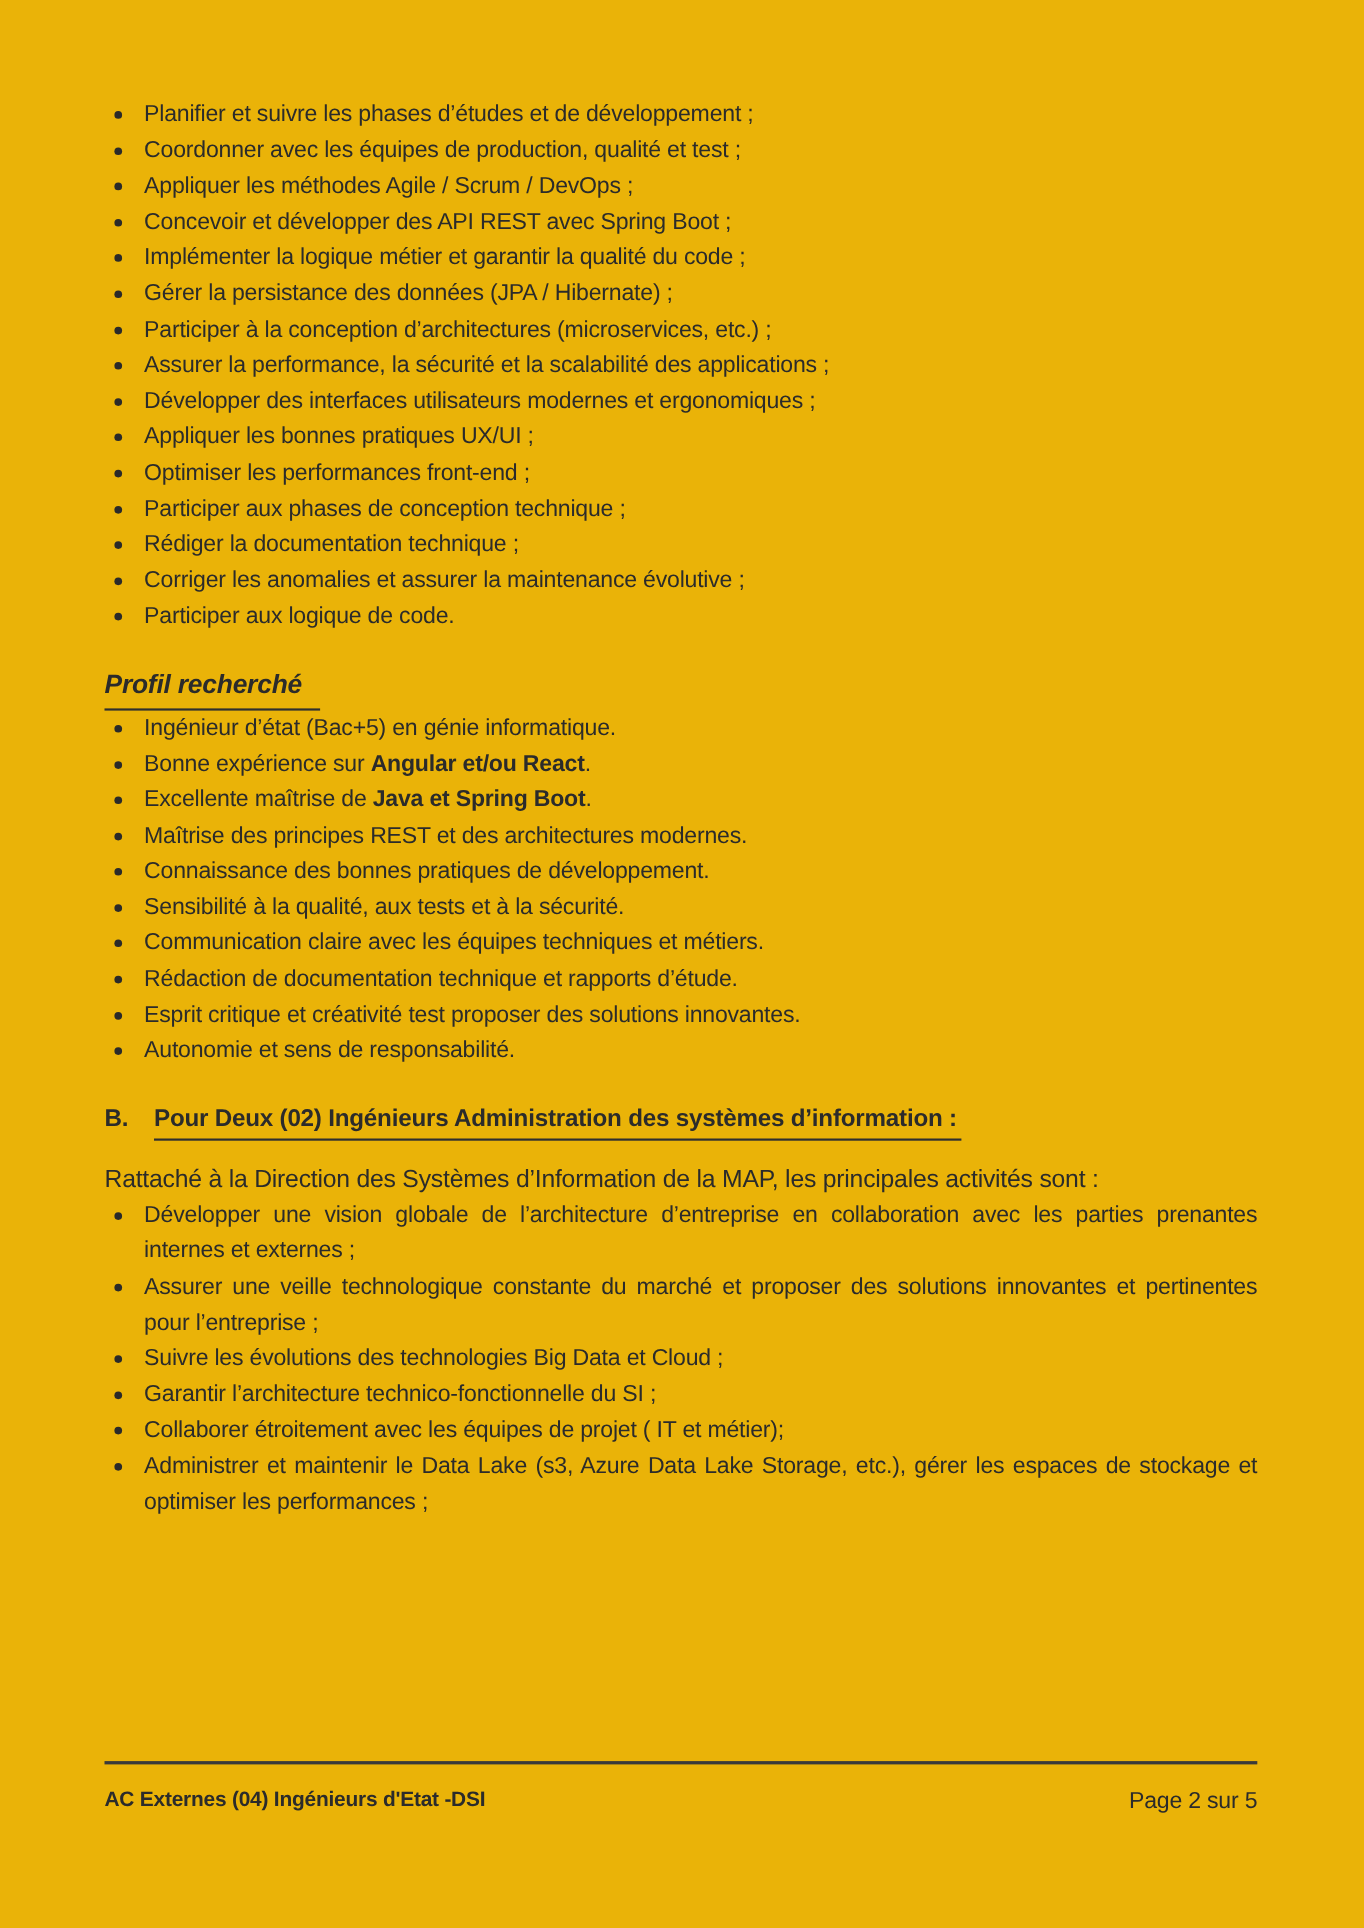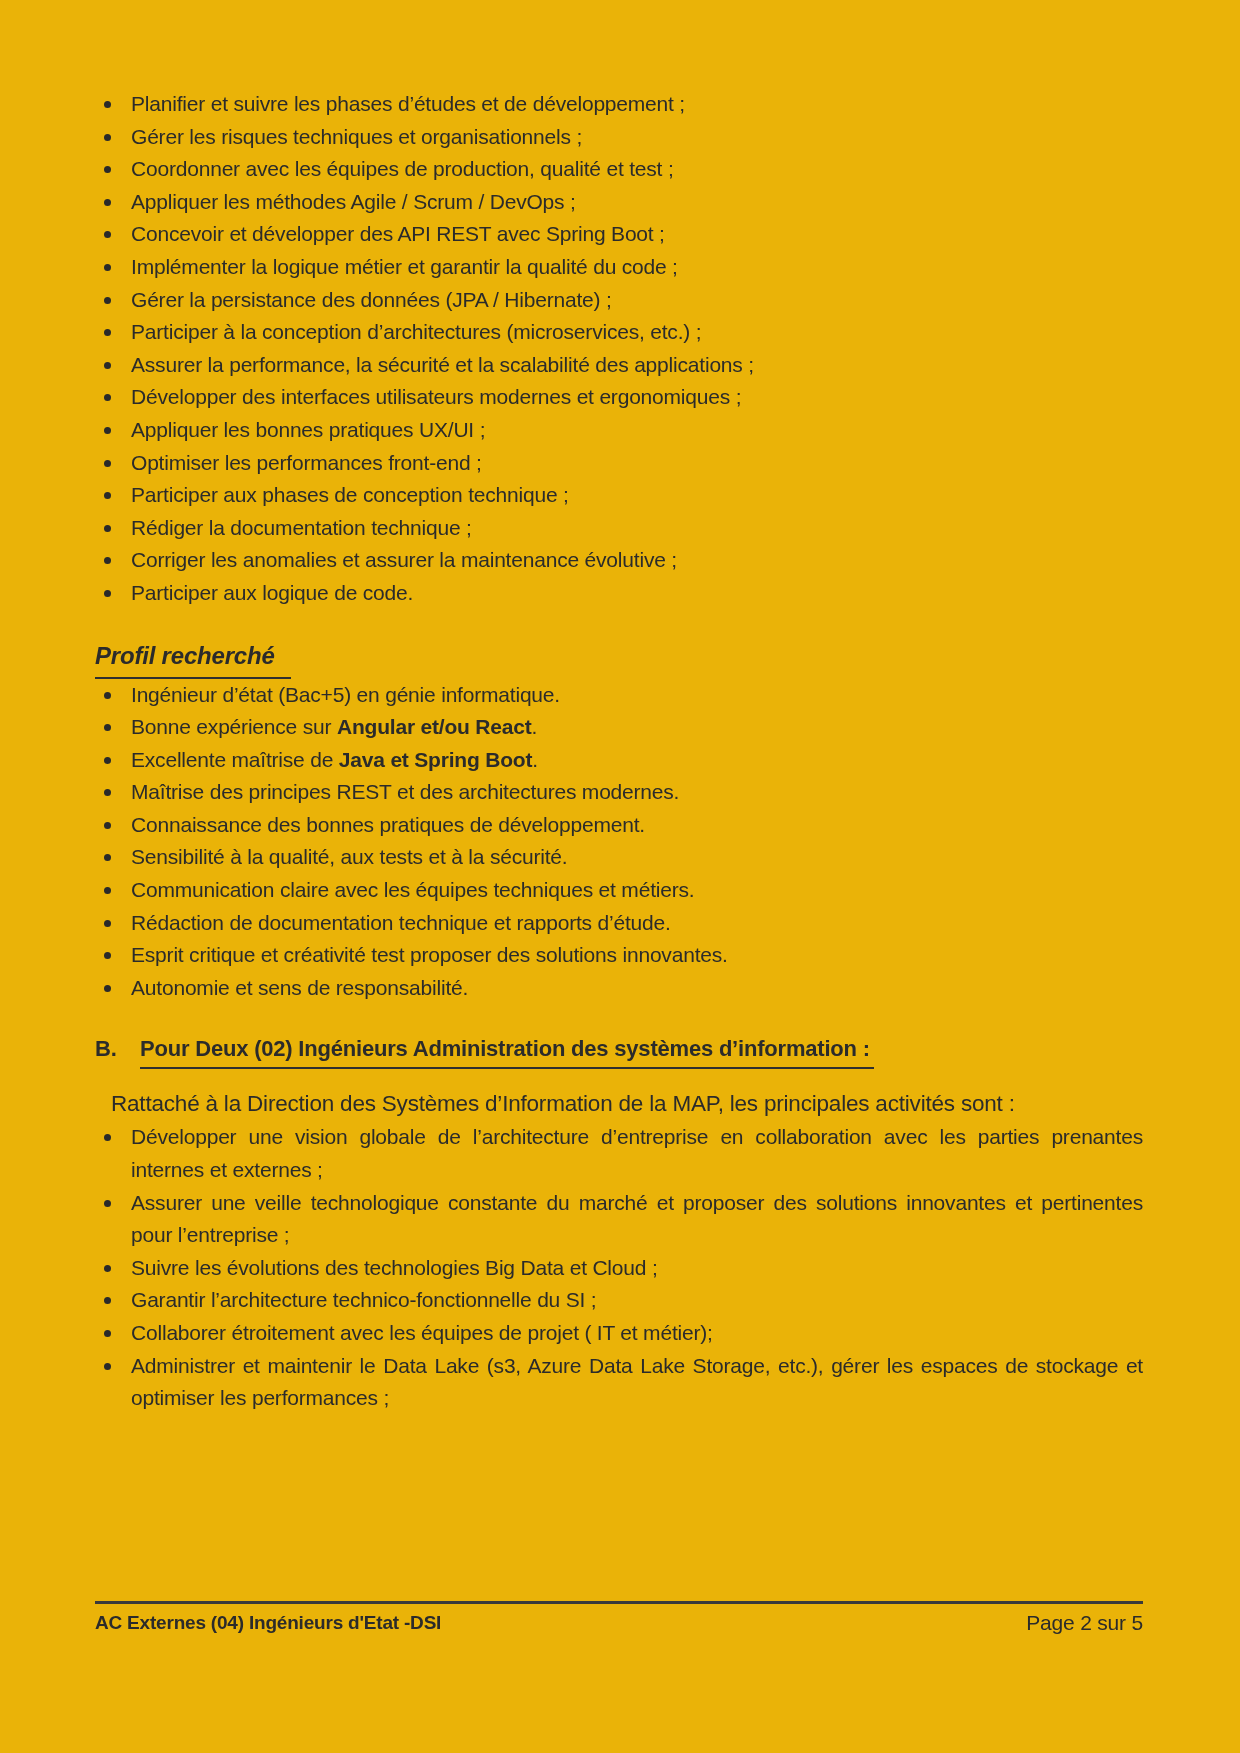--- a/index.html
+++ b/index.html
@@ -70,21 +70,21 @@
     line-height: 30px;
   }
   .section-b .label { width: 45px; flex: none; }
   .section-b .title {
     border-bottom: 2px solid #2f2f2f;
     padding-bottom: 3px;
     padding-right: 4px;
   }
 
   .intro {
-    margin: 18px 0 0 16px;
+    margin: 18px 0 0 0;
     font-size: 22.5px;
     line-height: 34px;
   }
 
   .admin-list { margin-top: 10px; }
   .admin-list li {
     line-height: 34px;
     text-align: justify;
   }
 
@@ -94,42 +94,41 @@
     top: 1601px;
     width: 1048px;
   }
   .footer-rule {
     border-top: 3px solid #3a3a3a;
     height: 0;
   }
   .footer-row {
     display: flex;
     justify-content: space-between;
-    align-items: center;
-    padding-top: 7px;
+    align-items: flex-start;
+    padding-top: 22px;
   }
   .footer-left {
     font-size: 19px;
     font-weight: 700;
     letter-spacing: -0.2px;
   }
   .footer-right {
     font-size: 21px;
     font-weight: 400;
   }
 </style>
 </head>
 <body>
 
 <div class="page">
   <div class="content">
 
     <ul class="doc-list tasks-list">
         <li>Planifier et suivre les phases d’études et de développement ;</li>
-        <li>Gérer les risques techniques et organisationnels ;</li>
         <li>Coordonner avec les équipes de production, qualité et test ;</li>
         <li>Appliquer les méthodes Agile / Scrum / DevOps ;</li>
         <li>Concevoir et développer des API REST avec Spring Boot ;</li>
         <li>Implémenter la logique métier et garantir la qualité du code ;</li>
         <li>Gérer la persistance des données (JPA / Hibernate) ;</li>
         <li>Participer à la conception d’architectures (microservices, etc.) ;</li>
         <li>Assurer la performance, la sécurité et la scalabilité des applications ;</li>
         <li>Développer des interfaces utilisateurs modernes et ergonomiques ;</li>
         <li>Appliquer les bonnes pratiques UX/UI ;</li>
         <li>Optimiser les performances front-end ;</li>

